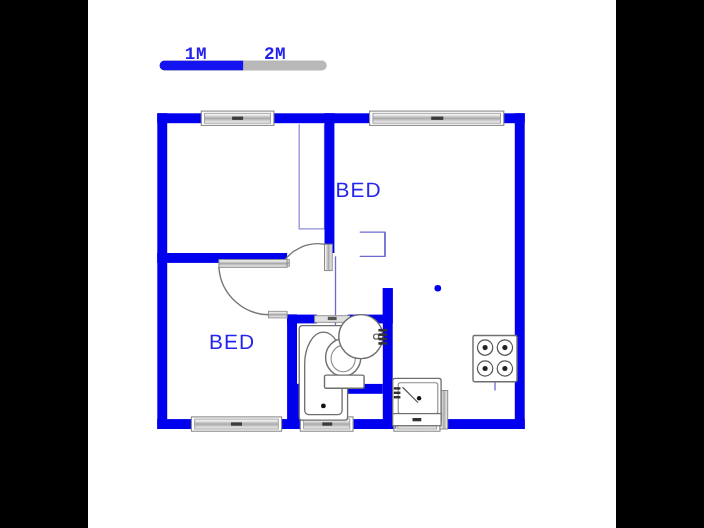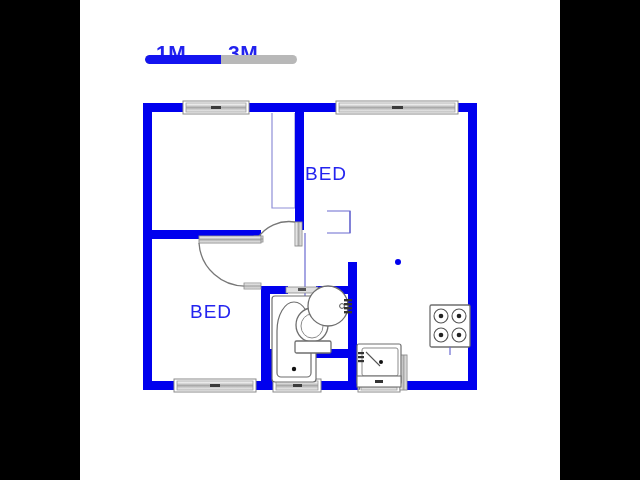--- a/index.html
+++ b/index.html
@@ -42,24 +42,25 @@
     position: absolute;
     left: 0; top: 0;
     width: 50%;
     height: 100%;
     background: #1414f0;
     border-radius: 5px 0 0 5px;
   }
   .scale-label {
     position: absolute;
     color: #2222ee;
-    font-size: 21px;
+    font-size: 16px;
     font-weight: bold;
     letter-spacing: .5px;
-    font-family: Liberation Sans, sans-serif;
+    font-family: Liberation Mono, monospace;
+    margin-left: 12px;
   }
   #lbl-1m { left: 76px; top: 41px; }
   #lbl-2m { left: 148px; top: 41px; }
 
   
   #plan {
     position: absolute;
     left: 0px;
     top: 0px;
     width: 480px;
@@ -76,21 +77,21 @@
   }
 </style>
 </head>
 <body>
 
 <div id="stage">
 
   <div id="canvas">
 
     <div id="lbl-1m" class="scale-label">1M</div>
-    <div id="lbl-2m" class="scale-label">3M</div>
+    <div id="lbl-2m" class="scale-label">2M</div>
     <div id="scalebar">
       <div class="fill"></div>
     </div>
 
     <svg id="plan" viewBox="0 0 480 480">
 
       <defs>
         <linearGradient id="winGrad" x1="0" y1="0" x2="0" y2="1">
           <stop offset="0%" stop-color="#ffffff"></stop>
           <stop offset="22%" stop-color="#e3e3e3"></stop>

